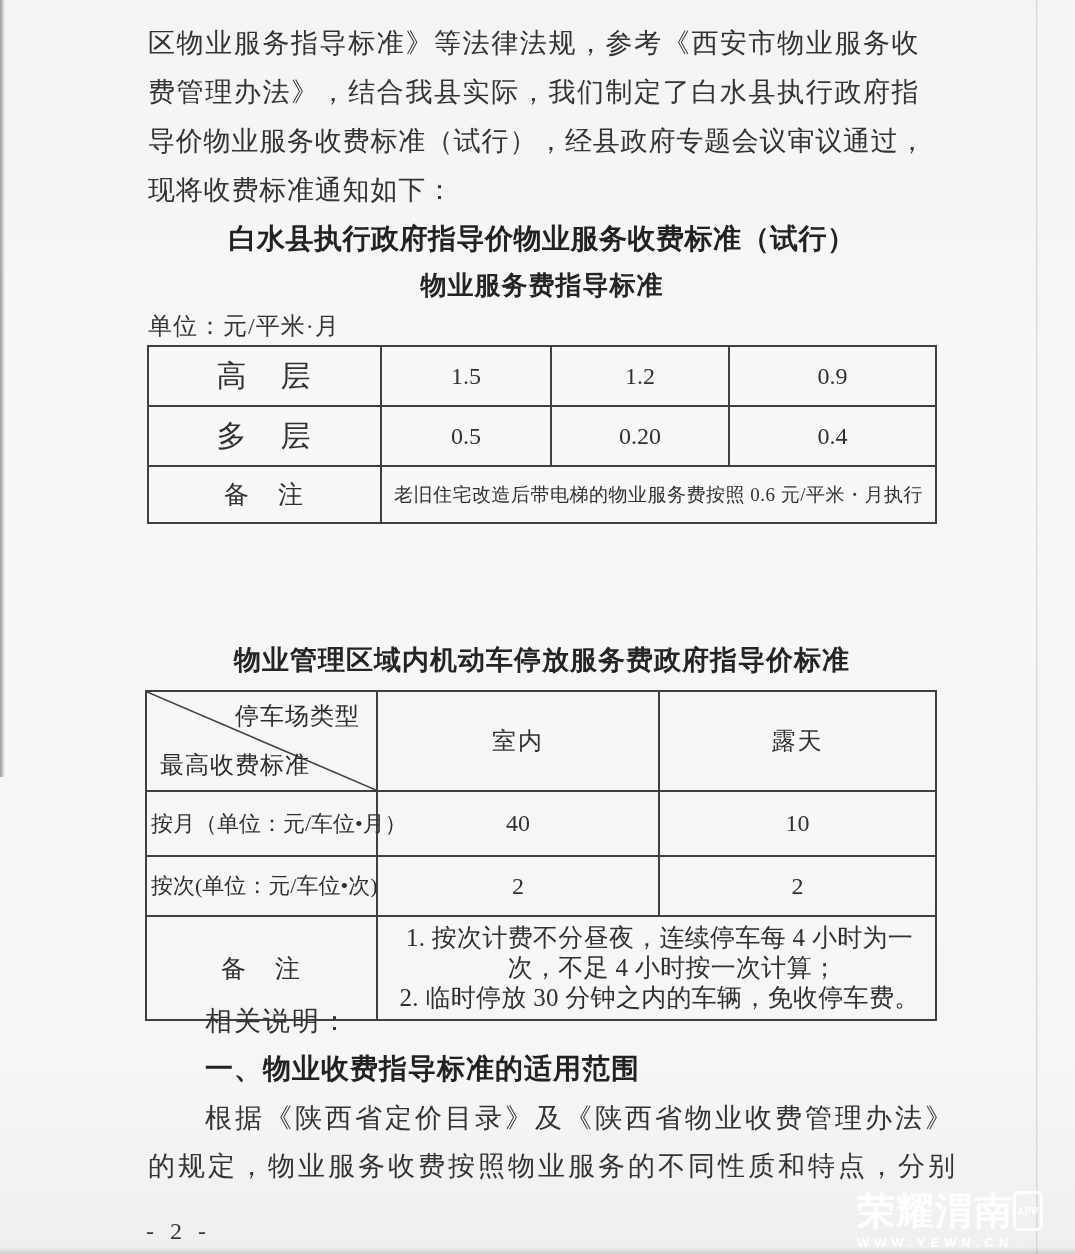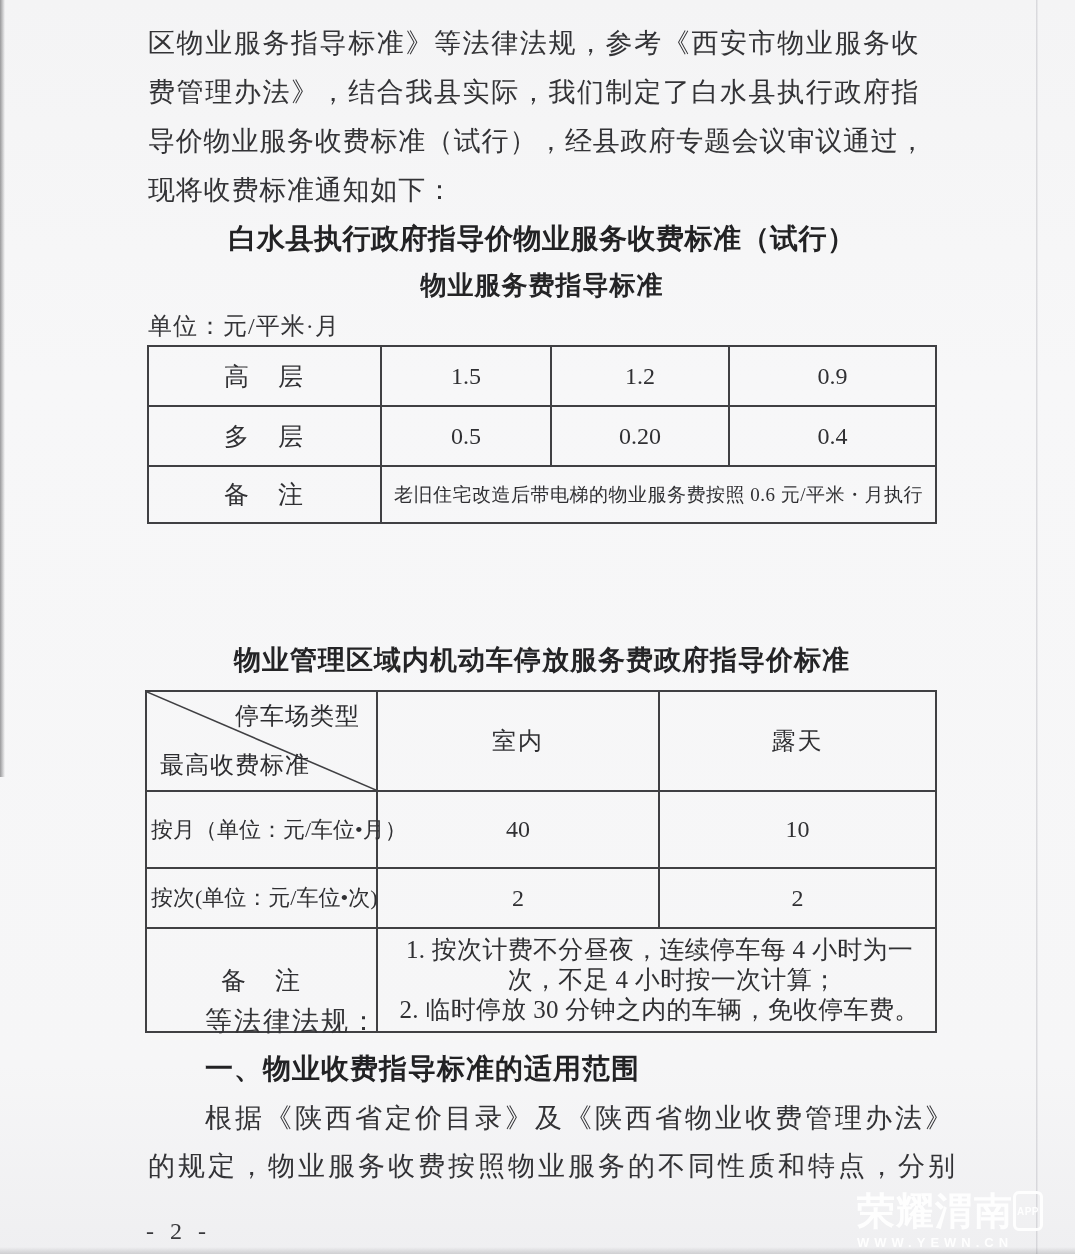--- a/index.html
+++ b/index.html
@@ -86,21 +86,21 @@
   .corner-bottom {
     position: absolute; bottom: 9px; left: 13px;
     font-family: "Liberation Sans", sans-serif;
     font-size: 24px; color: #2c2c2f; letter-spacing: 1px;
   }
 
   .col-head {
     font-family: "Liberation Sans", sans-serif;
     font-size: 24px; letter-spacing: 2px; color: #2c2c2f;
   }
-  .row-label { font-size: 25px; letter-spacing: 2px; }
+  .row-label { font-size: 30px; letter-spacing: 2px; }
   .row-label-long { font-size: 22px; letter-spacing: 0; white-space: nowrap; text-align: left; padding-left: 4px; }
   .cell-val { font-size: 24px; }
   .remark-label { font-size: 25px; letter-spacing: 2px; }
   .remark-text { font-size: 19px; letter-spacing: .5px; }
   .remark-list {
     text-align: left; font-size: 25px; line-height: 30px;
     padding: 6px 6px 6px 12px;
   }
   .remark-list .item { padding-left: 26px; text-indent: -26px; letter-spacing: .3px; }
 
@@ -197,41 +197,41 @@
       <td class="corner-cell">
         <svg viewBox="0 0 100 100" preserveAspectRatio="none">
           <line x1="0" y1="0" x2="100" y2="100" stroke="#404043" stroke-width="1.6" vector-effect="non-scaling-stroke"></line>
         </svg>
         <span class="corner-top">停车场类型</span>
         <span class="corner-bottom">最高收费标准</span>
       </td>
       <td class="col-head">室内</td>
       <td class="col-head">露天</td>
     </tr>
-    <tr style="height:77px">
+    <tr style="height:65px">
       <td class="row-label-long">按月（单位：元/车位•月）</td>
       <td class="cell-val">40</td>
       <td class="cell-val">10</td>
     </tr>
     <tr style="height:60px">
       <td class="row-label-long">按次(单位：元/车位•次)</td>
       <td class="cell-val">2</td>
       <td class="cell-val">2</td>
     </tr>
     <tr style="height:85px">
       <td class="remark-label">备　注</td>
       <td class="remark-list" colspan="2">
         <div class="item">1. 按次计费不分昼夜，连续停车每 4 小时为一次，不足 4 小时按一次计算；</div>
         <div class="item">2. 临时停放 30 分钟之内的车辆，免收停车费。</div>
       </td>
     </tr>
   </tbody>
     </table>
 
-  <div class="abs notes-label" style="left:205px; top:1003px">等法律法规：</div>
+  <div class="abs notes-label" style="left:205px; top:1003px">相关说明：</div>
   <div class="abs notes-heading" style="left:205px; top:1050px">一、物业收费指导标准的适用范围</div>
   <div class="abs notes-line" style="left:205px; top:1100px; letter-spacing:3px">根据《陕西省定价目录》及《陕西省物业收费管理办法》</div>
   <div class="abs notes-line" style="left:148px; top:1148px; letter-spacing:3px">的规定，物业服务收费按照物业服务的不同性质和特点，分别</div>
 
   <div class="abs page-num" style="left:146px; top:1218px">- 2 -</div>
 
   <div class="watermark">
     <div class="wm-row">
       <span class="wm-name">荣耀渭南</span>
       <span class="wm-badge">

